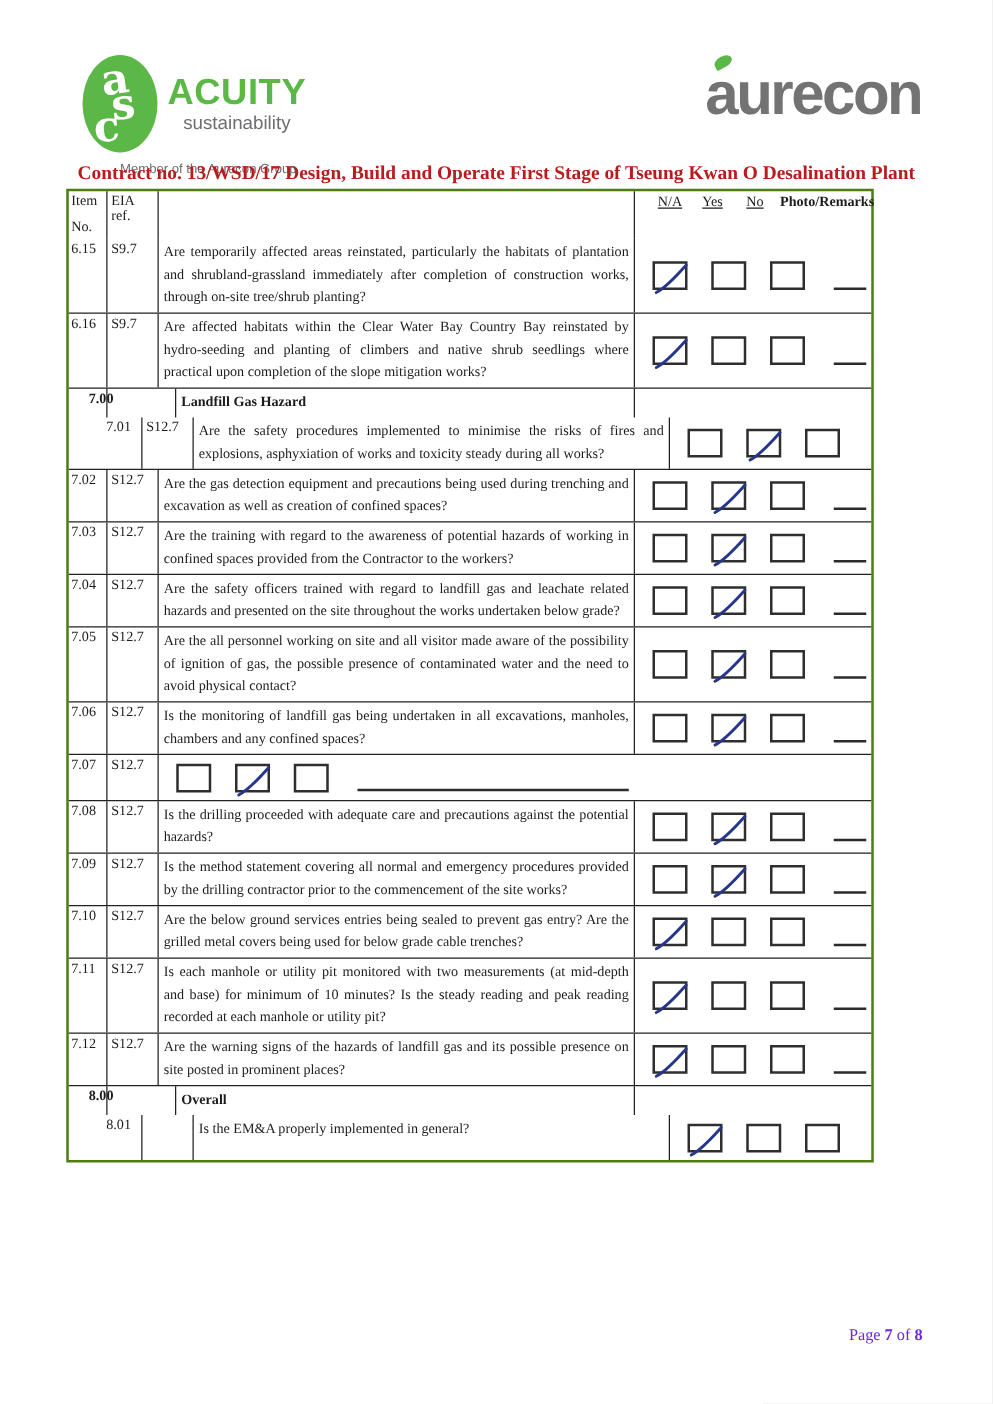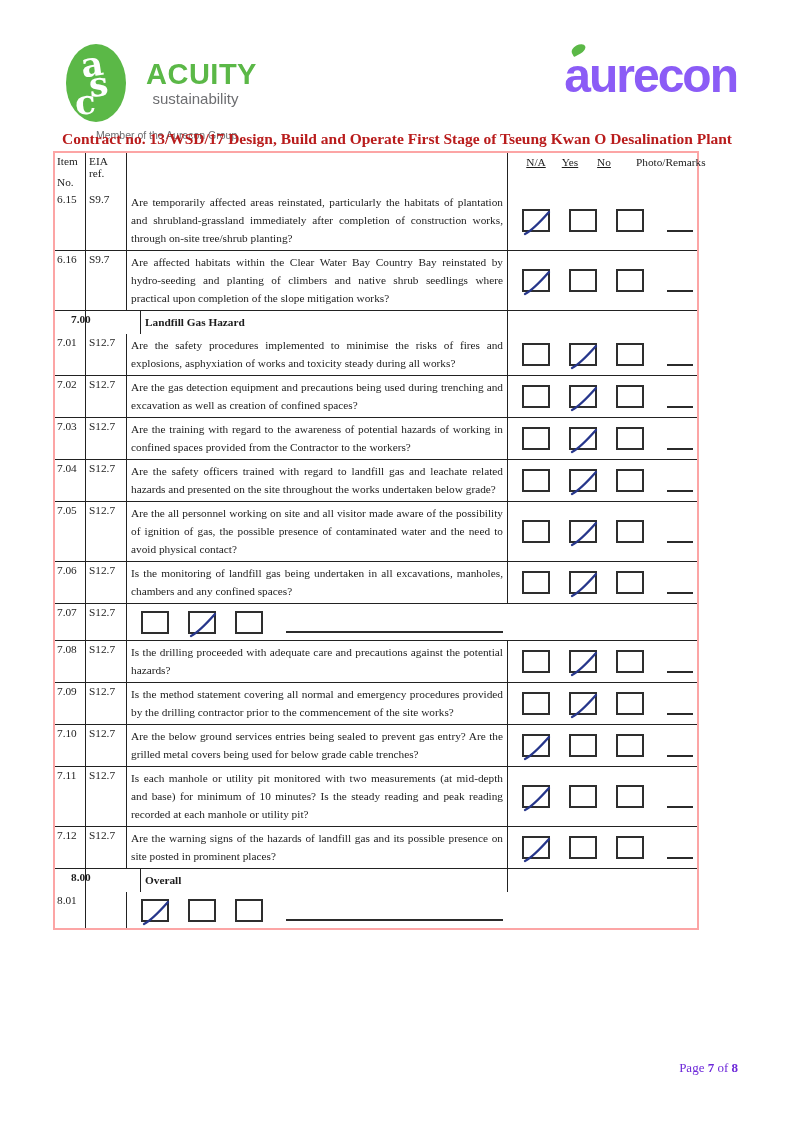--- a/index.html
+++ b/index.html
@@ -26,21 +26,21 @@
   .acuity-mark span {
     position: absolute; color: #fff;
     font-family: "DejaVu Serif", serif; font-weight: bold; line-height: 1;
   }
   .acuity-mark .l-a { font-size: 34px; top: 3px; left: 15px; transform: rotate(-8deg); }
   .acuity-mark .l-s { font-size: 34px; top: 23px; left: 23px; transform: rotate(-6deg); }
   .acuity-mark .l-c { font-size: 34px; top: 41px; left: 9px; transform: rotate(-4deg); }
   .acuity-words { margin-left: 8px; padding-top: 16px; }
   .acuity-name {
     font-family: "Liberation Sans", sans-serif; font-weight: bold;
-    font-size: 29px; letter-spacing: 0.5px; line-height: 1; margin-left: 12px;
+    font-size: 29px; letter-spacing: 0.5px; line-height: 1;
   }
   .acuity-sub {
     font-family: "Liberation Sans", sans-serif;
     font-size: 15px; text-align: center; line-height: 1.1; margin-top: 2px;
   }
   .acuity-tagline {
     font-family: "Liberation Sans", sans-serif; font-weight: normal;
     font-size: 10.5px; margin-top: 7px; margin-left: 30px;
   }
   .aurecon { position: absolute; right: 57px; top: 52px; }
@@ -56,38 +56,38 @@
 
   
   .doc-title {
     position: absolute; top: 130px; left: 0; width: 100%;
     text-align: center; font-weight: bold; font-size: 15.5px; color: #b91c1c;
   }
 
   
   .checklist {
     position: absolute; left: 53px; top: 151px; width: 646px;
-    border: 2px solid #fca5a5;
+    border: 2px solid #4d7c0f;
     font-size: 11.3px;
   }
   .row { display: grid; grid-template-columns: 30px 41px 381px 1fr; border-top: 1.6px solid #222; }
   .row:first-child { border-top: none; }
-  .row.joined { border-top: none; }
+  .row.joined { border-top: none; padding-left: 28px; }
   .c { padding: 2px 2px 3px 3px; }
   .c-ref, .c-q, .c-checks { border-left: 1.6px solid #222; }
   .c-item { padding-left: 2px; }
   .c-q { text-align: justify; line-height: 18px; padding: 2px 4px 3px 4px; }
 
   
   .hdr-row { min-height: 38px; }
   .hdr-item { display: flex; flex-direction: column; justify-content: space-between; min-height: 34px; }
   .hdr-checks { display: flex; align-items: flex-start; padding: 3px 2px 0 14px; border-left: 1.6px solid #222; }
   .hdr-checks .hl { width: 28px; text-align: center; text-decoration: underline; }
   .hdr-checks .hl + .hl { margin-left: 6px; }
-  .hdr-checks .hl-remarks { flex: 1; text-align: center; margin-left: 18px; }
+  .hdr-checks .hl-remarks { flex: 1; text-align: center; margin-left: 6px; font-weight: bold; }
 
   
   .section-row { min-height: 20px; }
   .section-row .c-item, .section-row .c-q { font-weight: bold; margin-left: 14px; }
 
   
   .c-checks { display: flex; align-items: center; padding: 6px 2px 6px 14px; }
   .checkrow { display: flex; align-items: center; width: 100%; height: 24px; }
   .cbox {
     width: 28px; height: 23px; border: 2px solid #2e2e2e; background: #fff;
@@ -123,21 +123,21 @@
       </div>
       <div class="acuity-words">
         <div class="acuity-name" style="color: rgb(91, 184, 71);">ACUITY</div>
         <div class="acuity-sub" style="color: rgb(109, 110, 113);">sustainability</div>
       </div>
     </div>
     <div class="acuity-tagline" style="color: rgb(109, 110, 113);">Member of the Aurecon Group</div>
   </div>
 
   <div class="aurecon">
-    <div class="aurecon-word" style="color: #8b5cf6;">
+    <div class="aurecon-word" style="color: #737373;">
       <span class="aurecon-leaf" style="background: rgb(91, 184, 71);"></span>
       <span>aurecon</span>
     </div>
   </div>
 
   <div class="doc-title">Contract no.  13/WSD/17 Design, Build and Operate First Stage of Tseung Kwan O Desalination Plant</div>
 
   <div class="checklist">
     <div class="row hdr-row">
       <div class="c c-item hdr-item">
@@ -455,20 +455,21 @@
   </div>
         <div class="row section-row">
     <div class="c c-item">8.00</div>
     <div class="c c-ref"></div>
     <div class="c c-q">Overall</div>
     <div class="c-checks"></div>
   </div>
         <div class="row q-row joined">
     <div class="c c-item">8.01</div>
     <div class="c c-ref"></div>
+    <div class="c c-q">Is the EM&amp;A properly implemented in general?</div>
     <div class="c-checks">
       <div class="checkrow">
         <span class="cbox checked">
           <svg viewBox="0 0 33 28">
             <path d="M4 25 C 10 22, 20 12, 28 3" fill="none" stroke="#26368b" stroke-width="2.3" stroke-linecap="round"></path>
           </svg>
         </span>
         <span class="cbox">
           
         </span>

